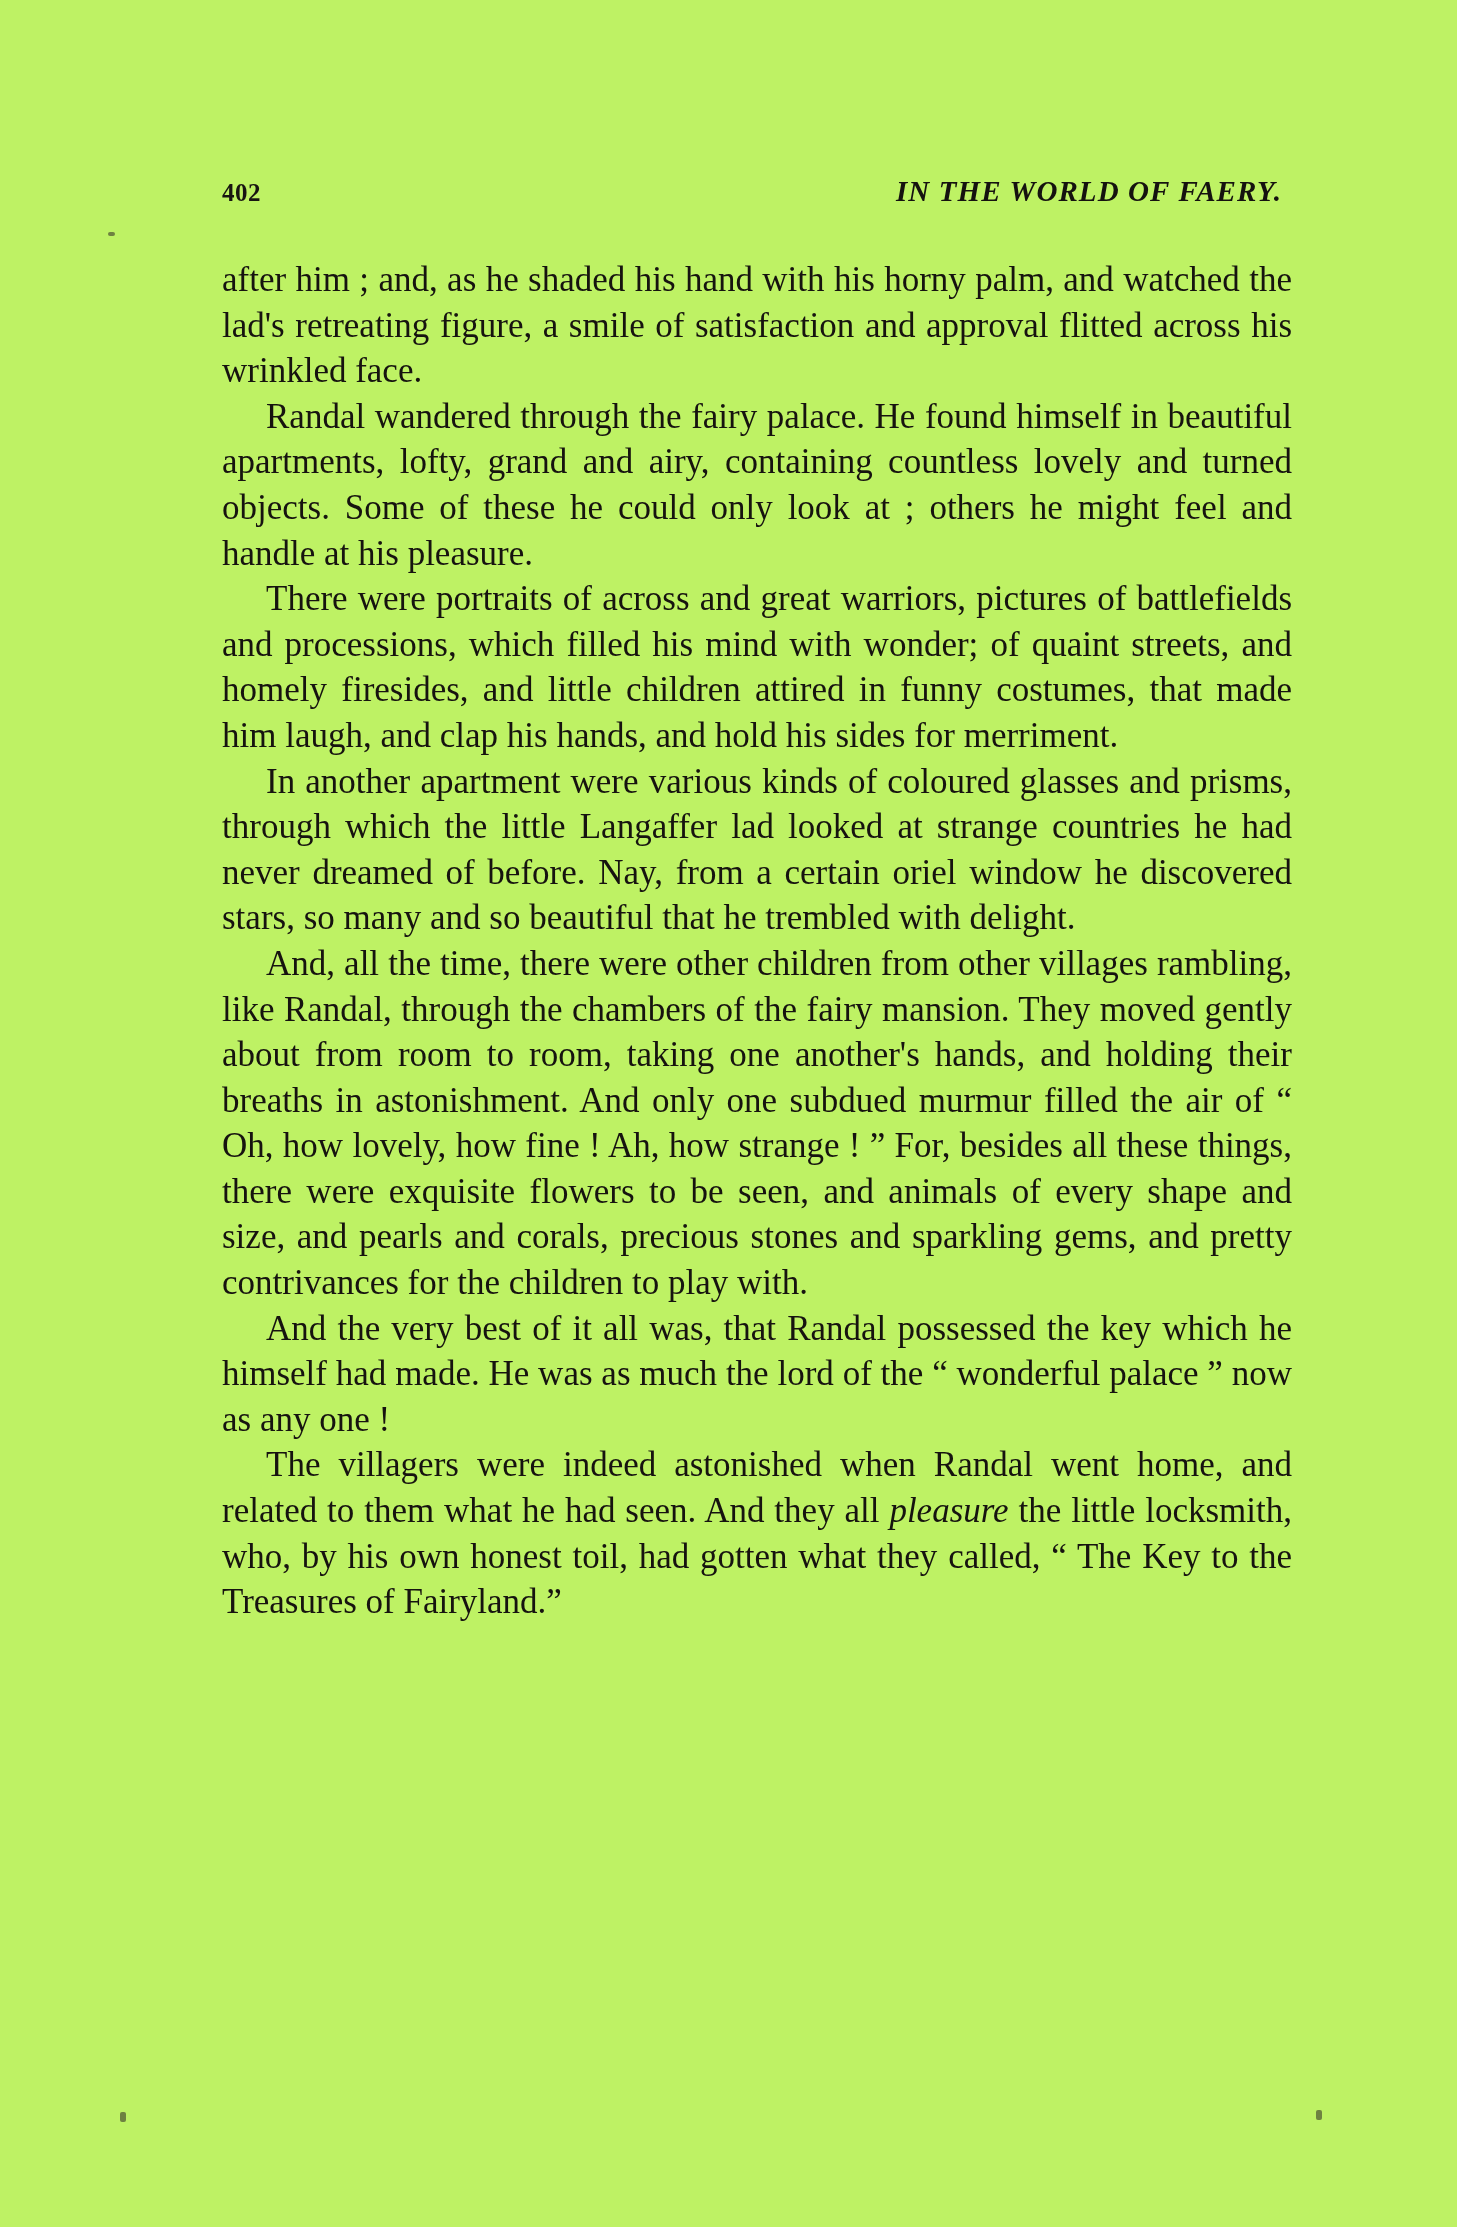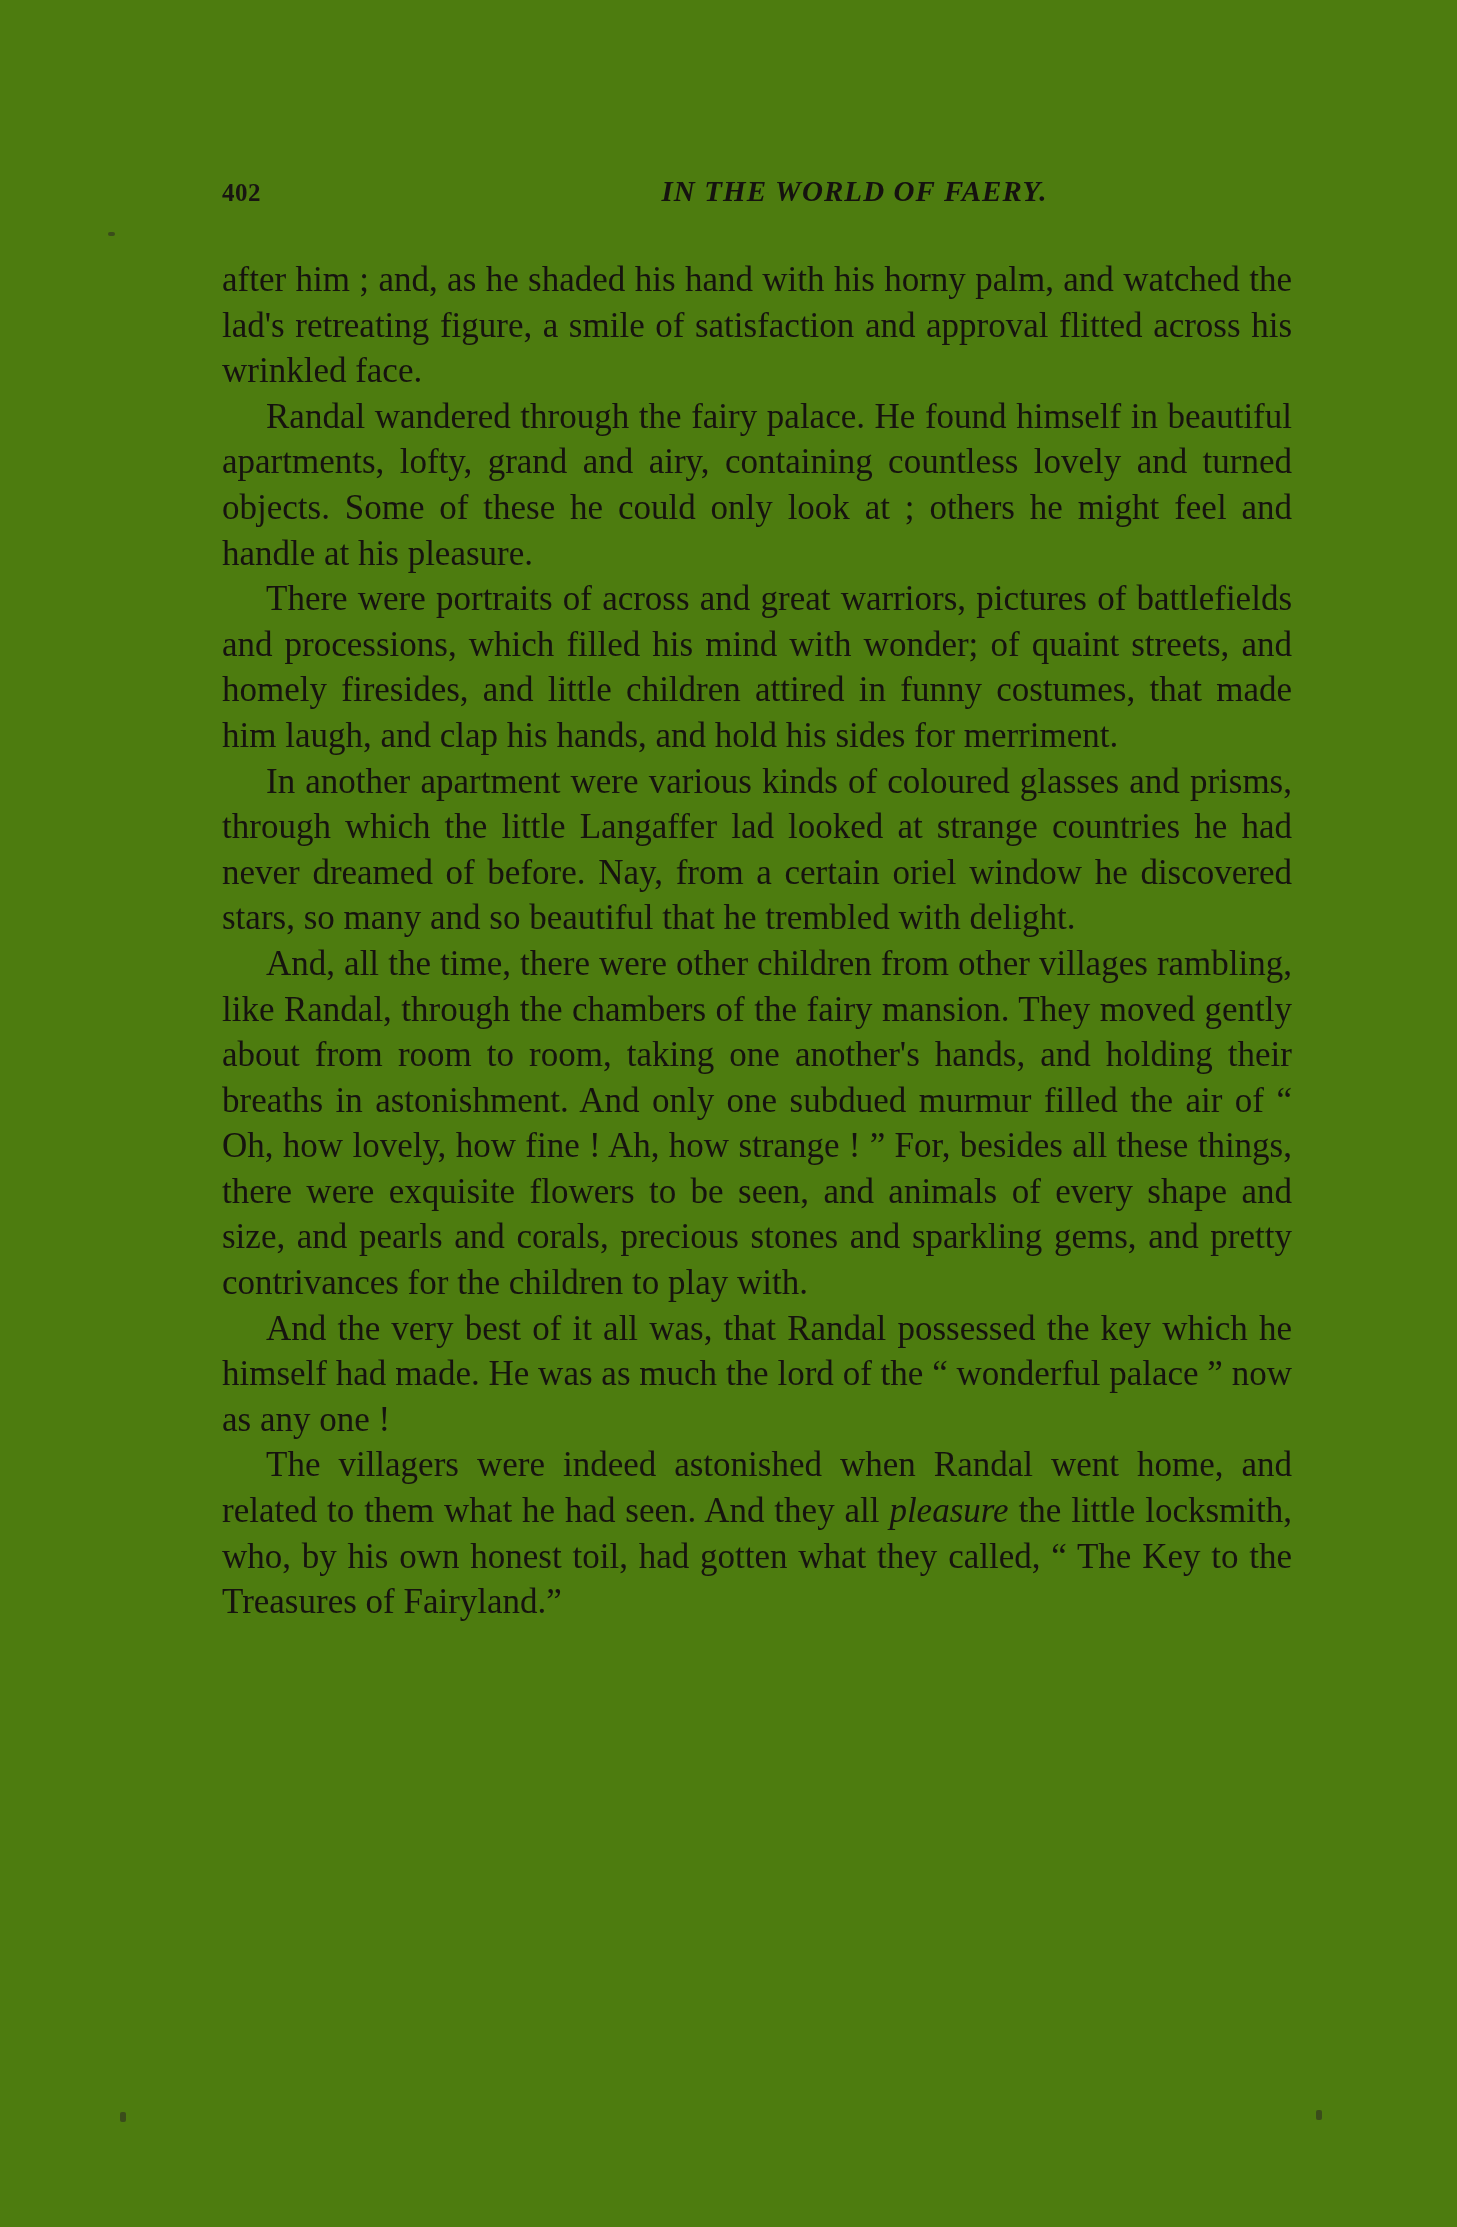--- a/index.html
+++ b/index.html
@@ -11,21 +11,21 @@
     width: 1457px;
     height: 2227px;
     font-family: "Liberation Serif", serif;
     color: #171512;
     position: relative;
     overflow: hidden;
   }
   .page {
     position: absolute;
     inset: 0;
-    background: #4d7c0f;
+    background: #bef264;
   }
   .content {
     position: absolute;
     left: 222px;
     top: 175px;
     width: 1070px;
   }
   .header-row {
     display: flex;
     align-items: baseline;
@@ -36,21 +36,21 @@
     font-family: "Liberation Serif", serif;
     font-weight: bold;
     font-size: 25px;
     letter-spacing: 0.5px;
     color: #181511;
     width: 170px;
     flex: none;
   }
   .running-head {
     flex: 1;
-    text-align: center;
+    text-align: right;
     font-style: italic;
     font-weight: bold;
     font-size: 29px;
     letter-spacing: 1.1px;
     color: #15120f;
     transform: translateX(-10px);
     margin-left: 45px;
   }
   .body-text p {
     margin: 0;

